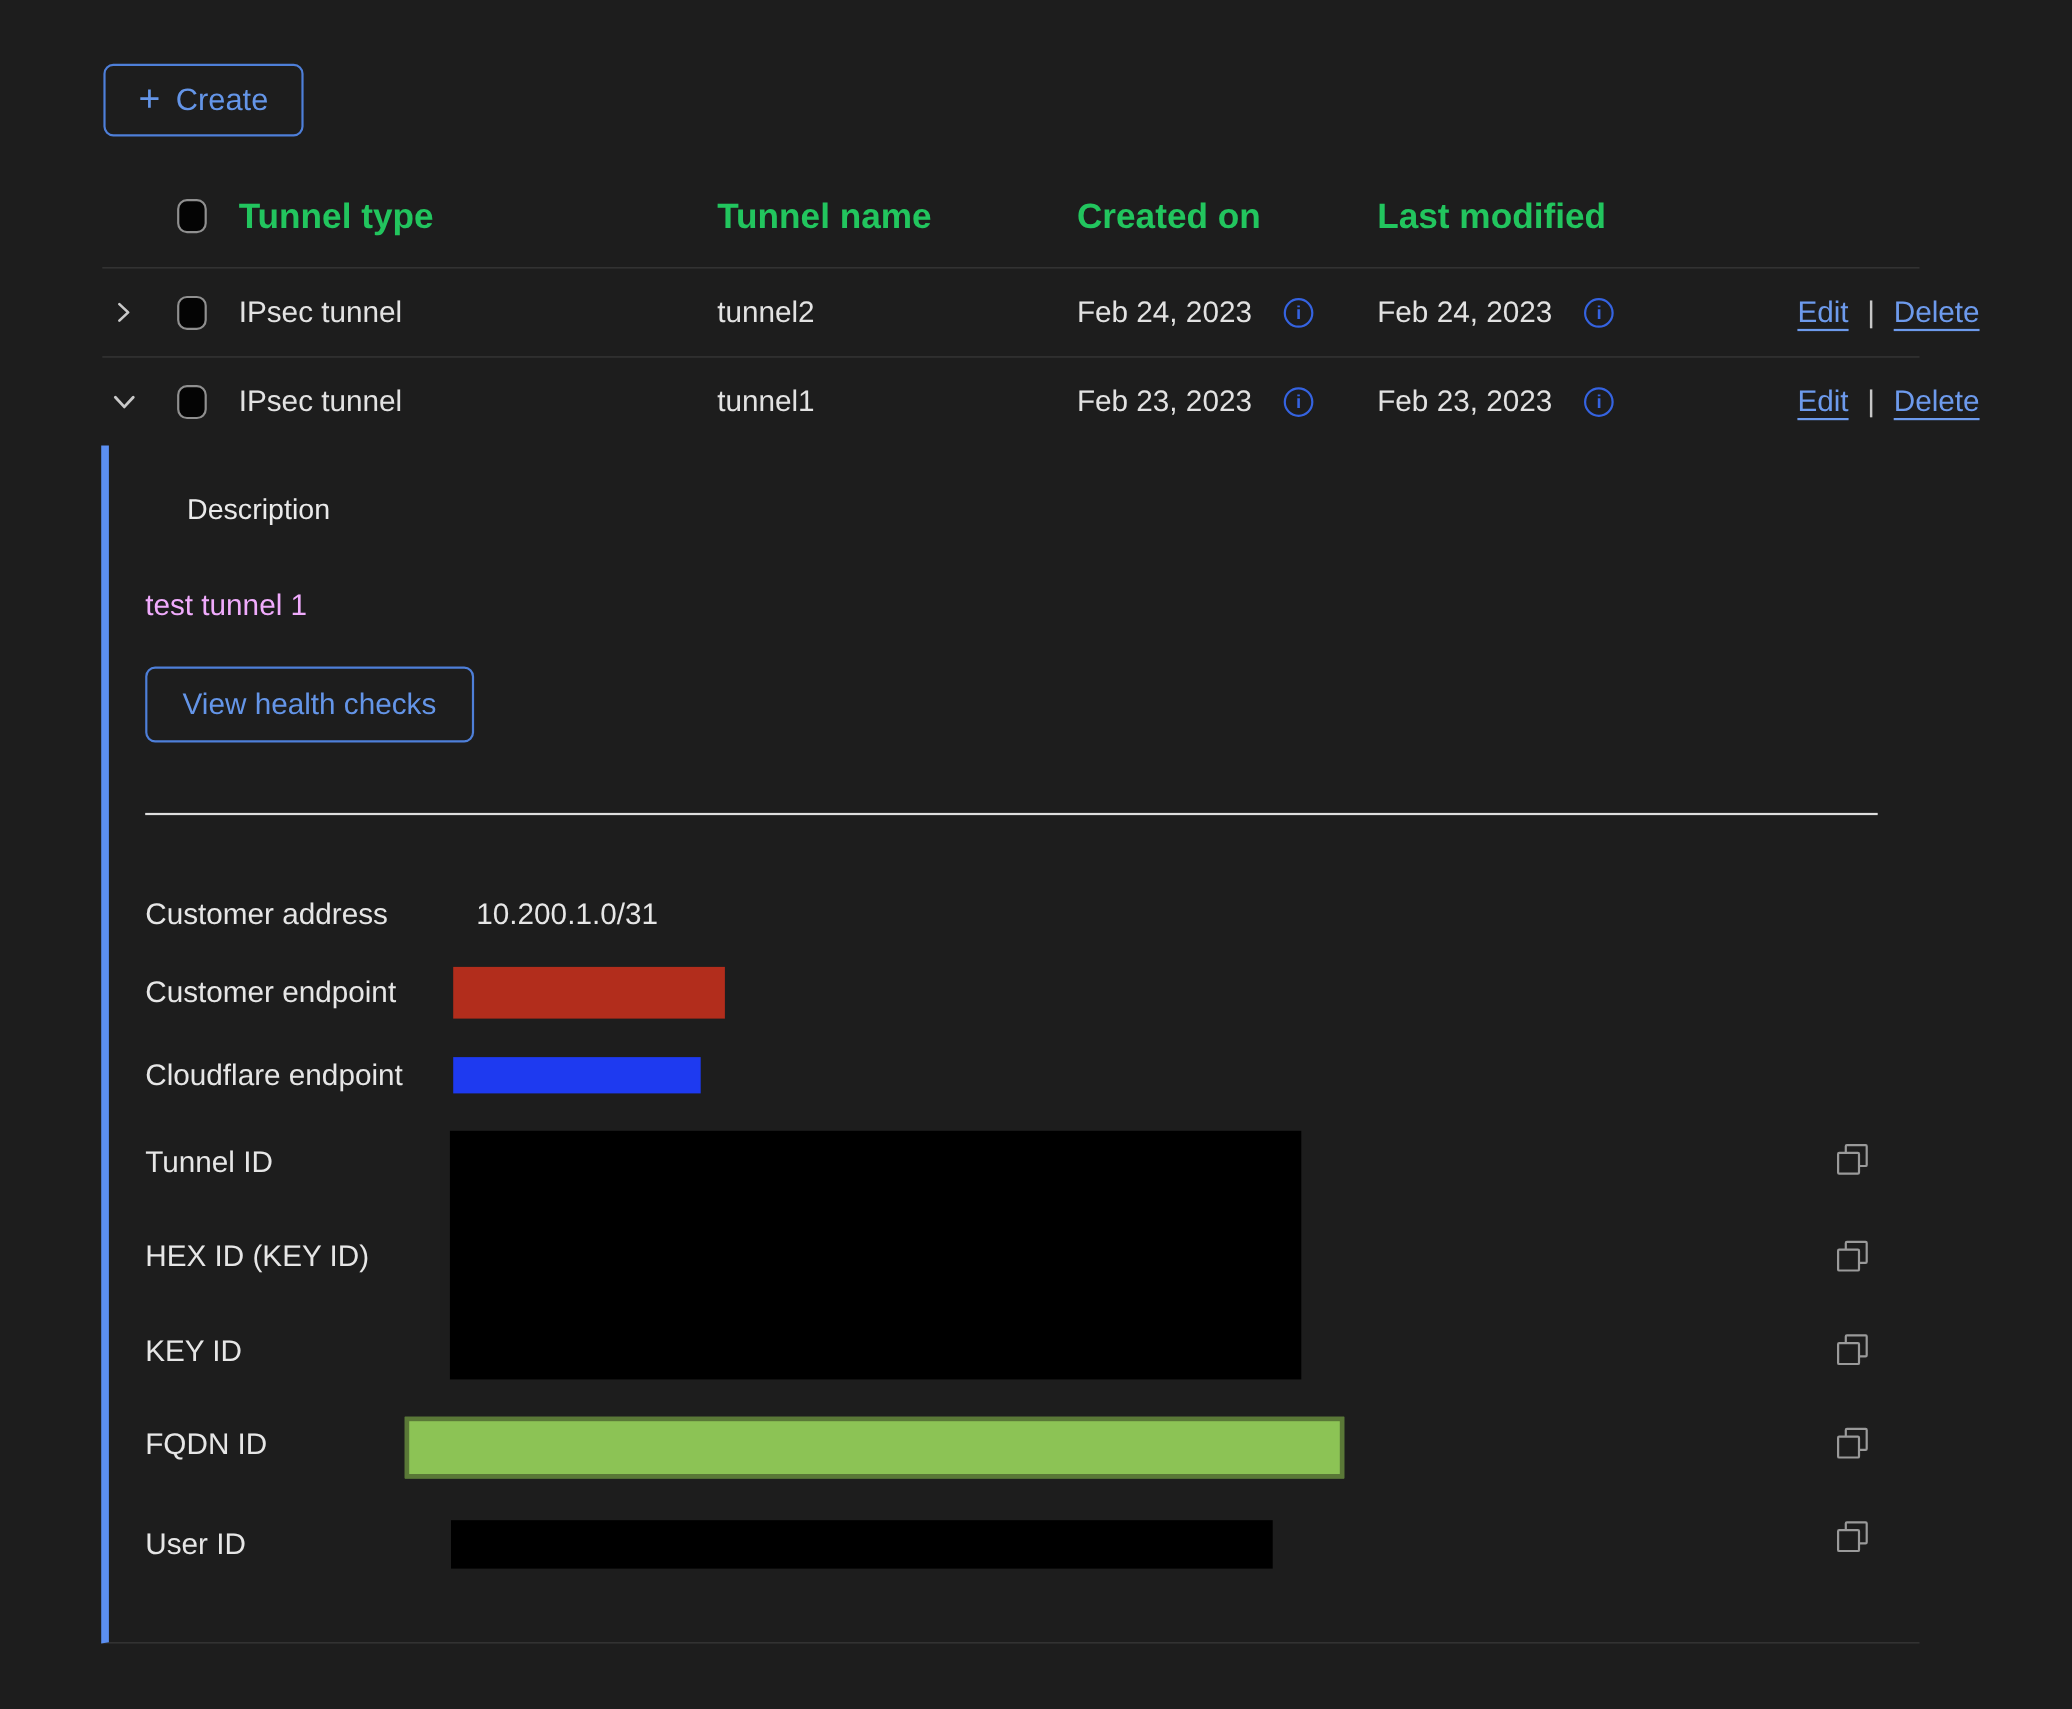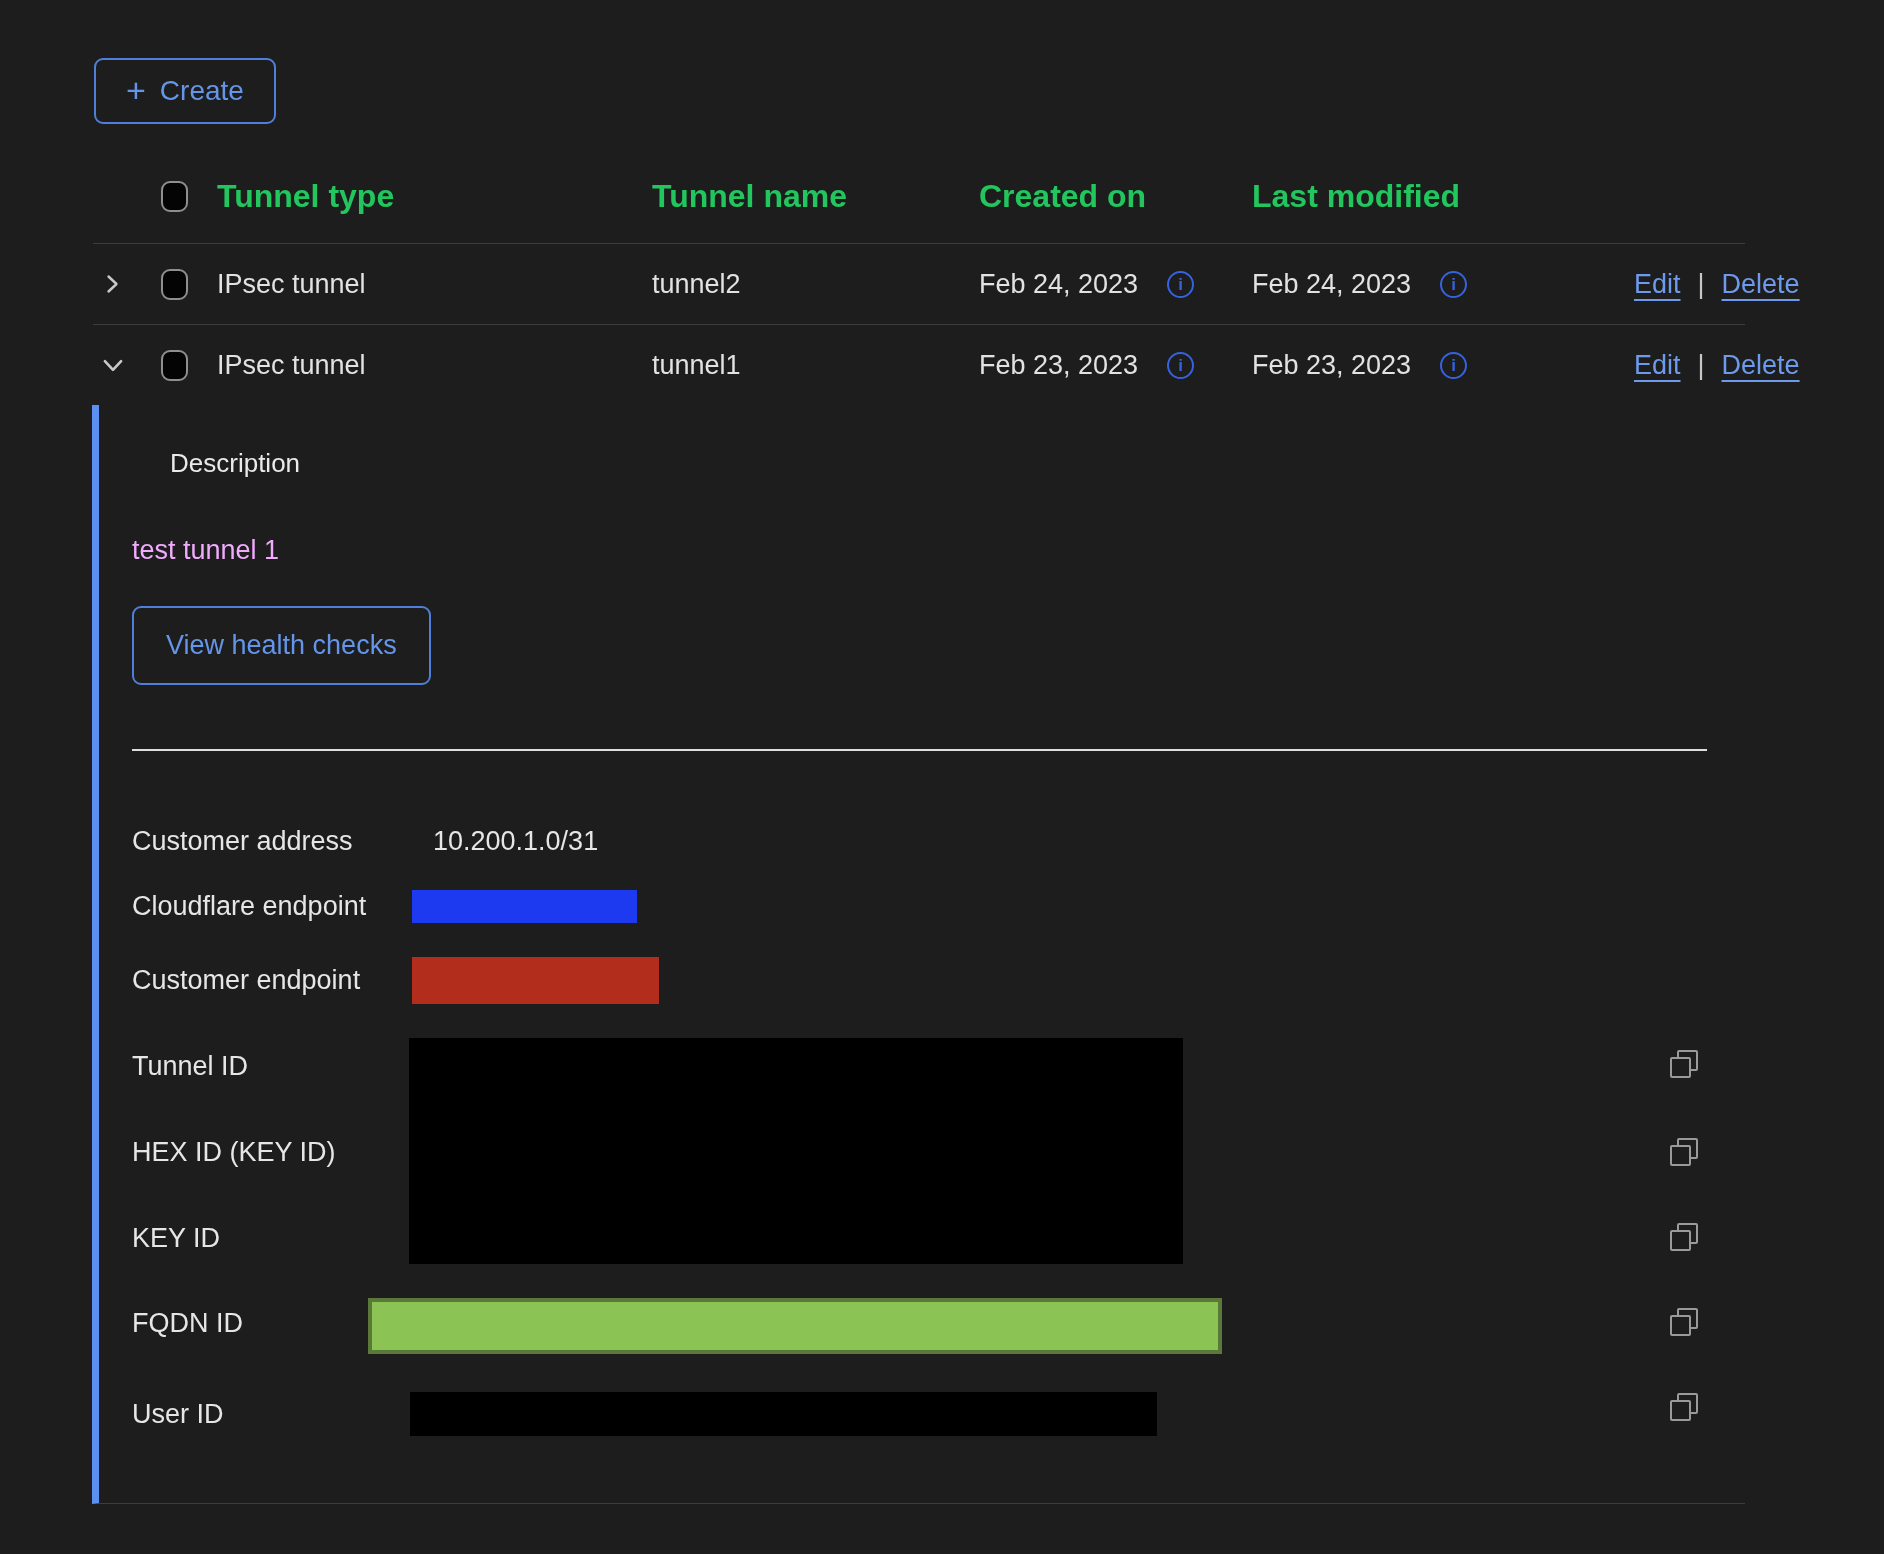--- a/index.html
+++ b/index.html
@@ -29,21 +29,21 @@
   .actions-cell{display:flex;align-items:center;gap:17px;overflow:visible;}
   .link{color:#6d9aec;text-decoration:underline;text-underline-offset:6px;cursor:pointer;font-size:27px;}
   .pipe{color:#c7c7c7;}
 
   
   .panel{position:relative;margin-left:-1px;width:1653px;box-sizing:border-box;
     border-left:7px solid #5b8ff2;border-bottom:1px solid #3d3d3d;
     padding:43px 0 67px 33px;}
   .desc-label{font-size:26px;color:#eaeaea;margin-left:38px;}
   .desc-value{margin-top:56px;font-size:27px;color:#f0abfc;}
-  .health-btn{display:inline-flex;align-items:center;margin-top:40px;height:79px;padding:16px 32px;
+  .health-btn{display:inline-flex;align-items:center;margin-top:40px;height:69px;padding:16px 32px;
     background:transparent;border:2px solid #4e7fd9;border-radius:9px;color:#6495e8;font-size:27px;
     font-family:inherit;cursor:pointer;box-sizing:border-box;}
   .hr{margin-top:64px;margin-right:38px;height:2px;background:#dedede;}
 
   .drow{position:relative;display:flex;align-items:center;}
   .dlabel{flex:0 0 278px;font-size:27px;color:#e6e6e6;}
   .row-interface{margin-top:77px;height:27px;}
   .ivalue{font-size:27px;color:#e6e6e6;margin-left:23px;}
   .row-customer{margin-top:34px;height:47px;}
   .red-box{width:247px;height:47px;background:#b22d1c;margin-left:2px;}
@@ -153,28 +153,28 @@
         <span>View health checks</span>
       </button>
 
       <div class="hr"></div>
 
       <div class="drow row-interface">
         <div class="dlabel">Customer address</div>
         <div class="ivalue">10.200.1.0/31</div>
       </div>
 
+      <div class="drow row-customer">
+        <div class="dlabel">Customer endpoint</div>
+        <div class="red-box"></div>
+      </div>
+
       <div class="drow row-cloudflare">
         <div class="dlabel">Cloudflare endpoint</div>
         <div class="blue-box"></div>
-      </div>
-
-      <div class="drow row-customer">
-        <div class="dlabel">Customer endpoint</div>
-        <div class="red-box"></div>
       </div>
 
       <div class="group-ids">
         <div class="id-labels">
           <div class="dlabel">Tunnel ID</div>
           <div class="gap"></div>
           <div class="dlabel">HEX ID (KEY ID)</div>
           <div class="gap"></div>
           <div class="dlabel">KEY ID</div>
         </div>

